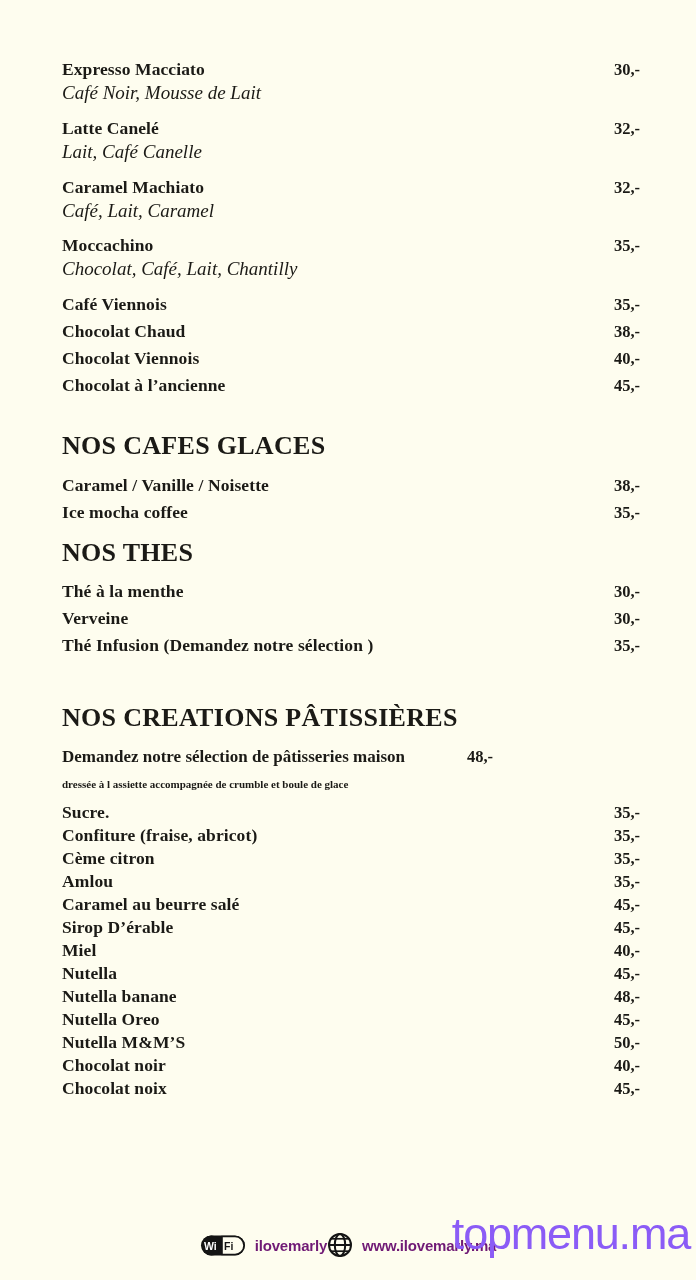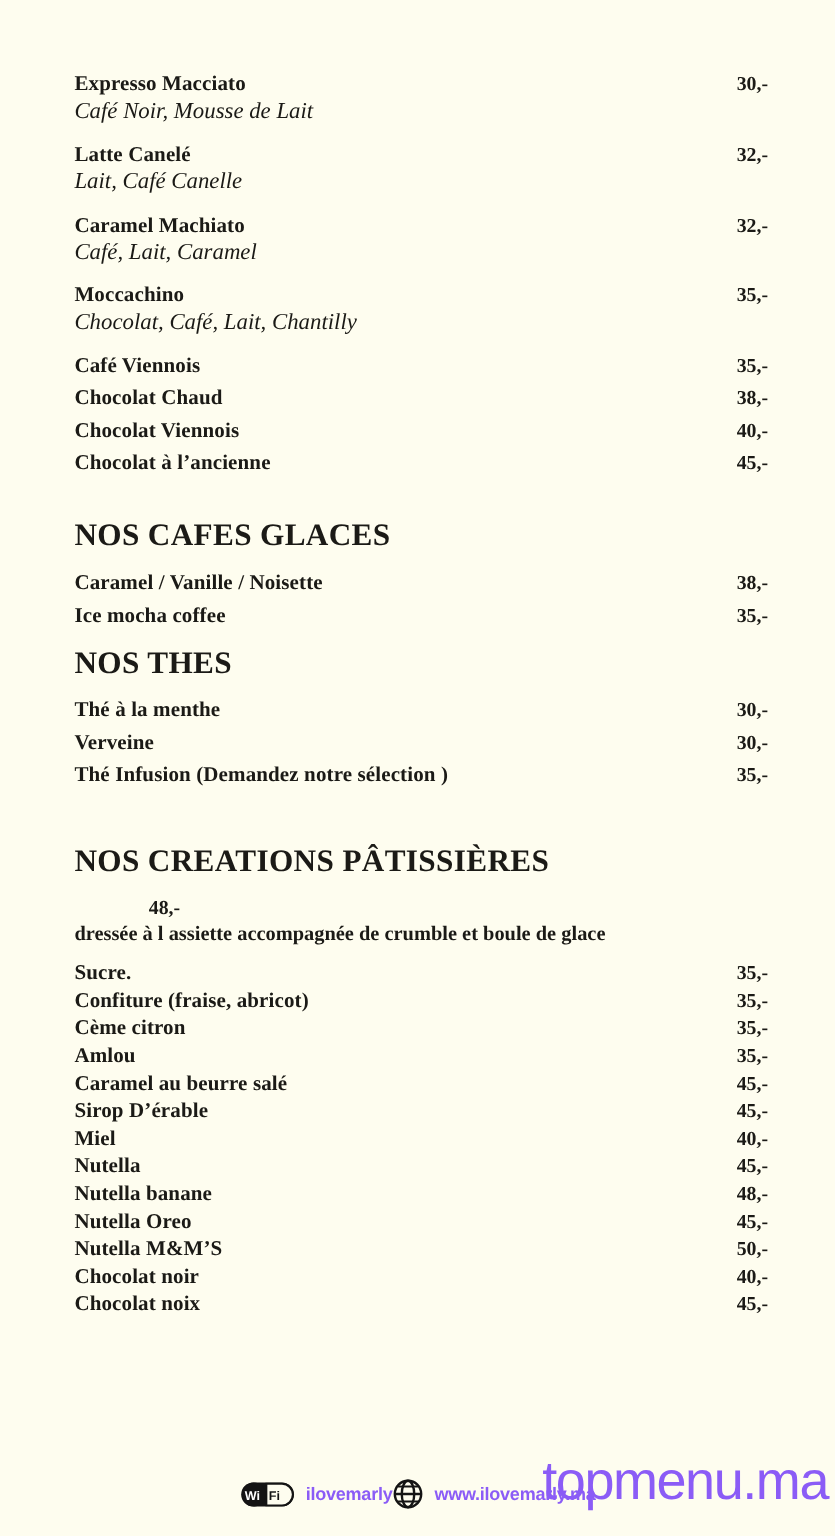--- a/index.html
+++ b/index.html
@@ -84,22 +84,22 @@
     white-space: nowrap;
   }
   .patisserie-price {
     font-weight: bold;
     font-size: 16.5px;
     margin-left: 62px;
     white-space: nowrap;
   }
   .patisserie-line2 {
     font-weight: bold;
-    font-size: 17px;
-    margin-top: 1px;
+    font-size: 11px;
+    margin-top: 11px;
     white-space: nowrap;
   }
 
   
   .crepe-row {
     display: flex;
     align-items: baseline;
     justify-content: space-between;
     margin-top: 2px;
   }
@@ -117,21 +117,21 @@
   }
   .footer-group {
     display: flex;
     align-items: center;
     gap: 9px;
   }
   .footer-label {
     font-family: "Liberation Sans", "DejaVu Sans", sans-serif;
     font-weight: bold;
     font-size: 15px;
-    color: #8b5cf6;
+    color: #701a75;
     letter-spacing: -.2px;
   }
   .wifi-badge {
     position: relative;
     width: 46px;
     height: 23px;
   }
   .wifi-badge svg { display: block; }
   .globe-icon svg { display: block; }
 
@@ -230,20 +230,21 @@
     </div>
     <div class="item tight">
       <span class="item-name">Thé Infusion (Demandez notre sélection )</span>
       <span class="item-price">35,-</span>
     </div>
   </div>
 
   <div class="section-title" id="heading-patisseries">NOS CREATIONS PÂTISSIÈRES</div>
   <div id="block-patisseries">
     <div class="patisserie-line1">
+      <span class="patisserie-text">Demandez notre sélection de pâtisseries maison</span>
       <span class="patisserie-price">48,-</span>
     </div>
     <div class="patisserie-line2">dressée à l assiette accompagnée de crumble et boule de glace</div>
   </div>
 
   <div id="block-crepes">
     <div class="crepe-row">
       <span class="item-name">Sucre.</span>
       <span class="item-price">35,-</span>
     </div>

